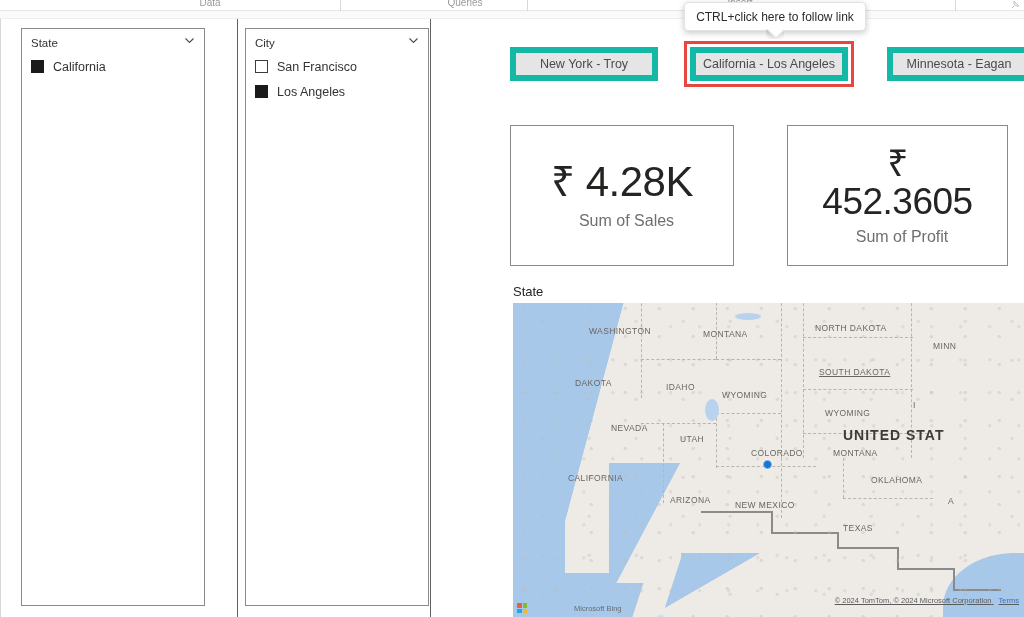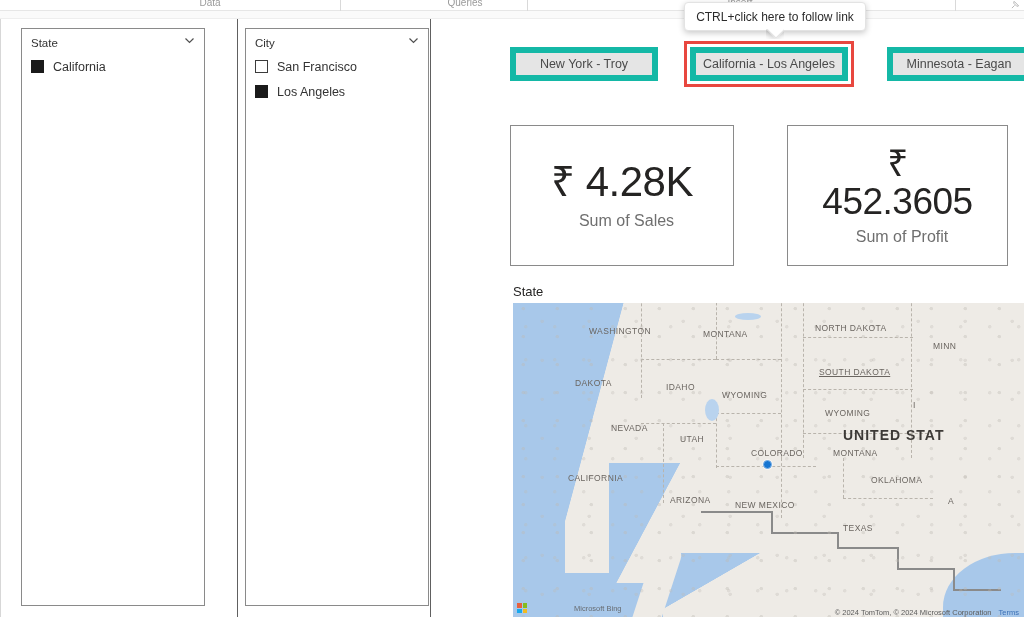--- a/index.html
+++ b/index.html
@@ -343,24 +343,25 @@
     grid-template-columns: 1fr 1fr;
     grid-template-rows: 1fr 1fr;
     gap: 1px;
   }
   .ms-squares i { display: block; }
   .ms-q1 { background:#f25022; } .ms-q2 { background:#7fba00; }
   .ms-q3 { background:#00a4ef; } .ms-q4 { background:#ffb900; }
   .bing-text { font-size: 7.5px; color: #5b5b5b; padding-left: 44px; }
   .map-attrib {
     position: absolute;
-    right: 5px; bottom: 0;
+    right: 5px; bottom: 12px;
     font-size: 7.5px;
     color: #5b5b5b;
     white-space: nowrap;
+    text-decoration: underline;
   }
   .map-attrib .terms { color: #3b6fb5; margin-left: 5px; }
 
   
   .water-blob { position:absolute; background:#b9d3ee; border-radius:50%; }
 </style>
 </head>
 <body>
 
 <div class="ribbon-strip">

